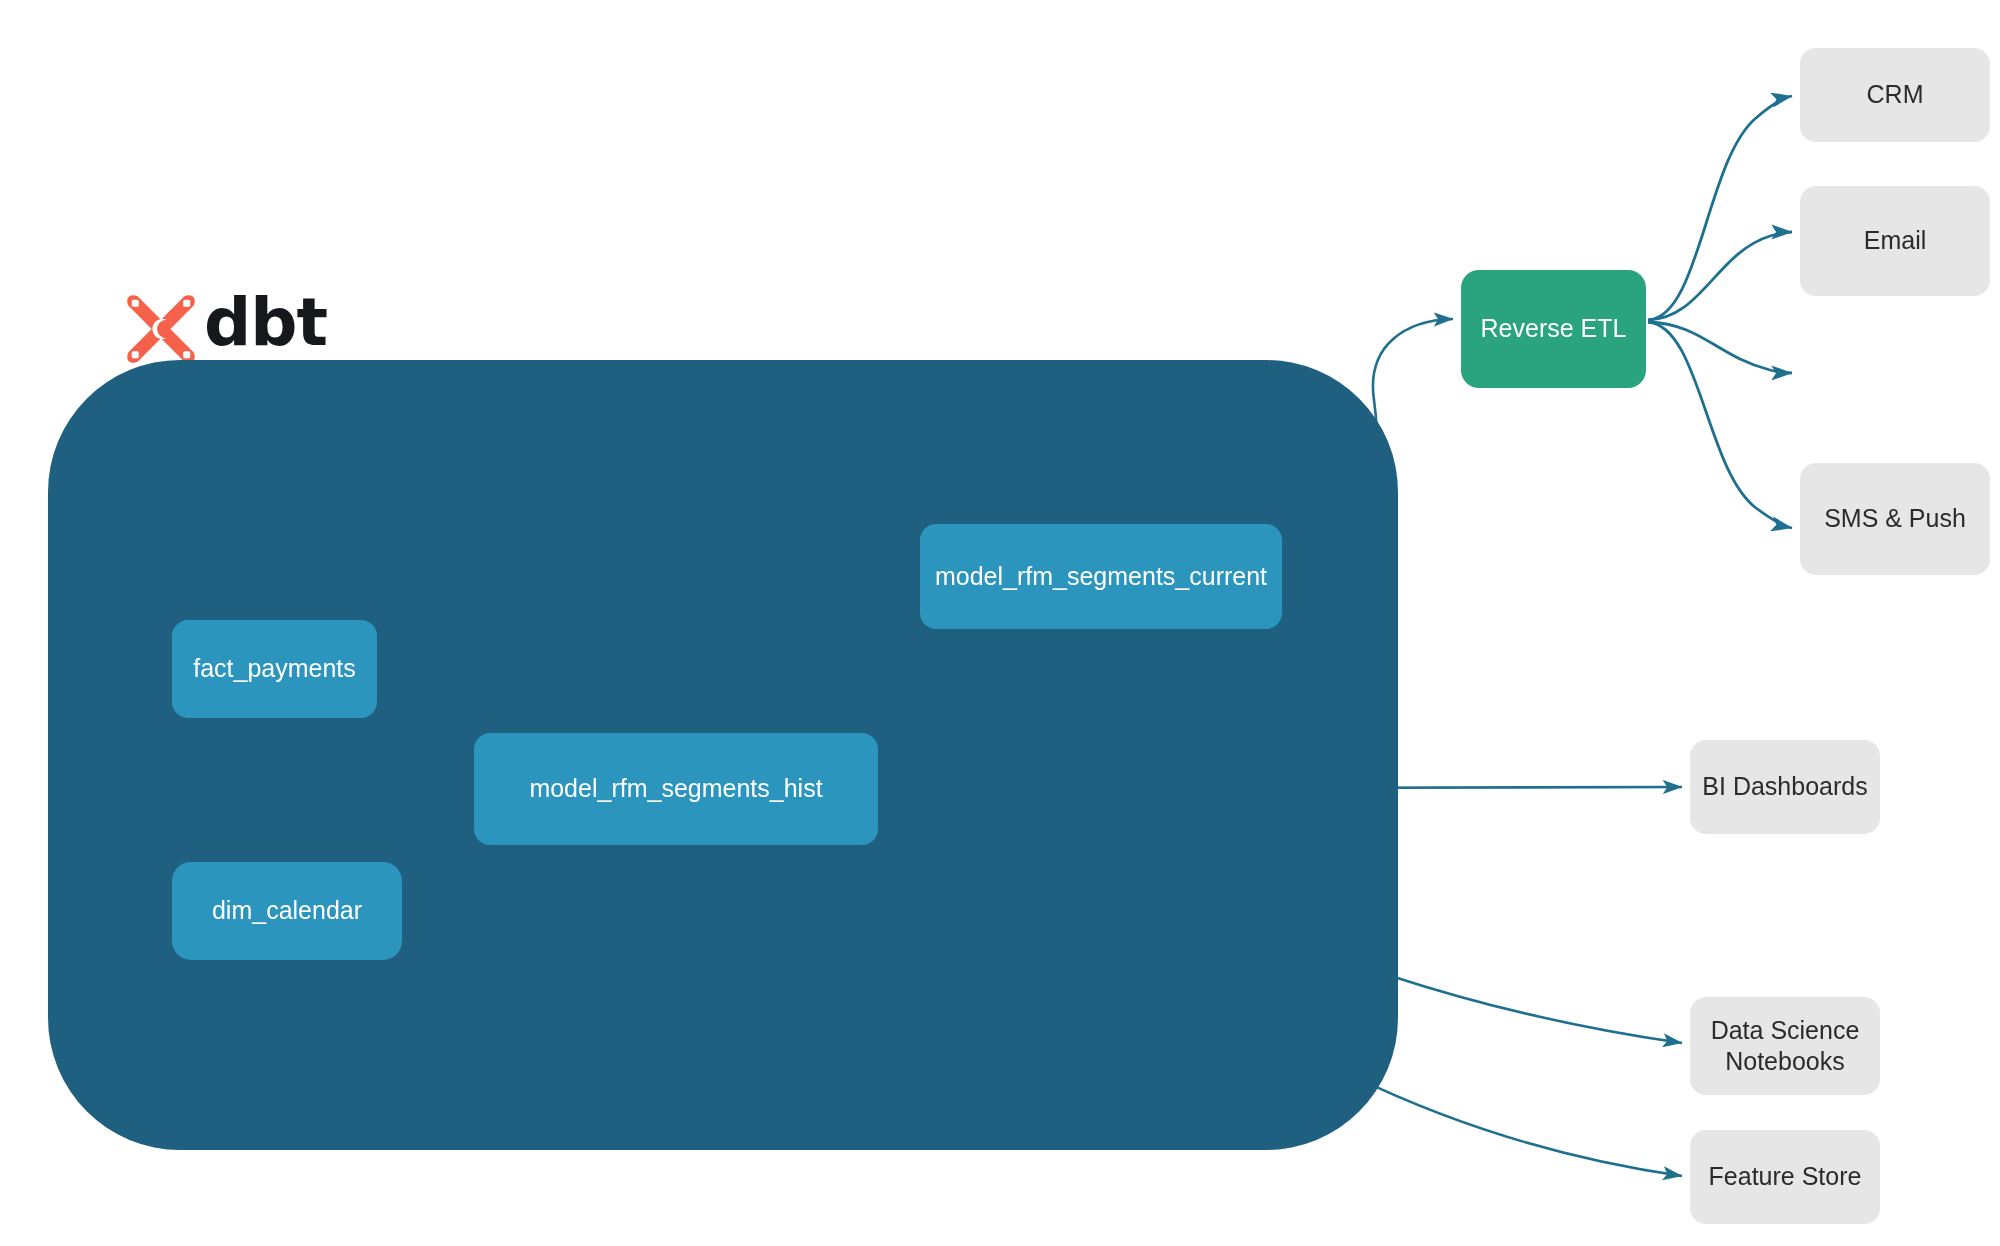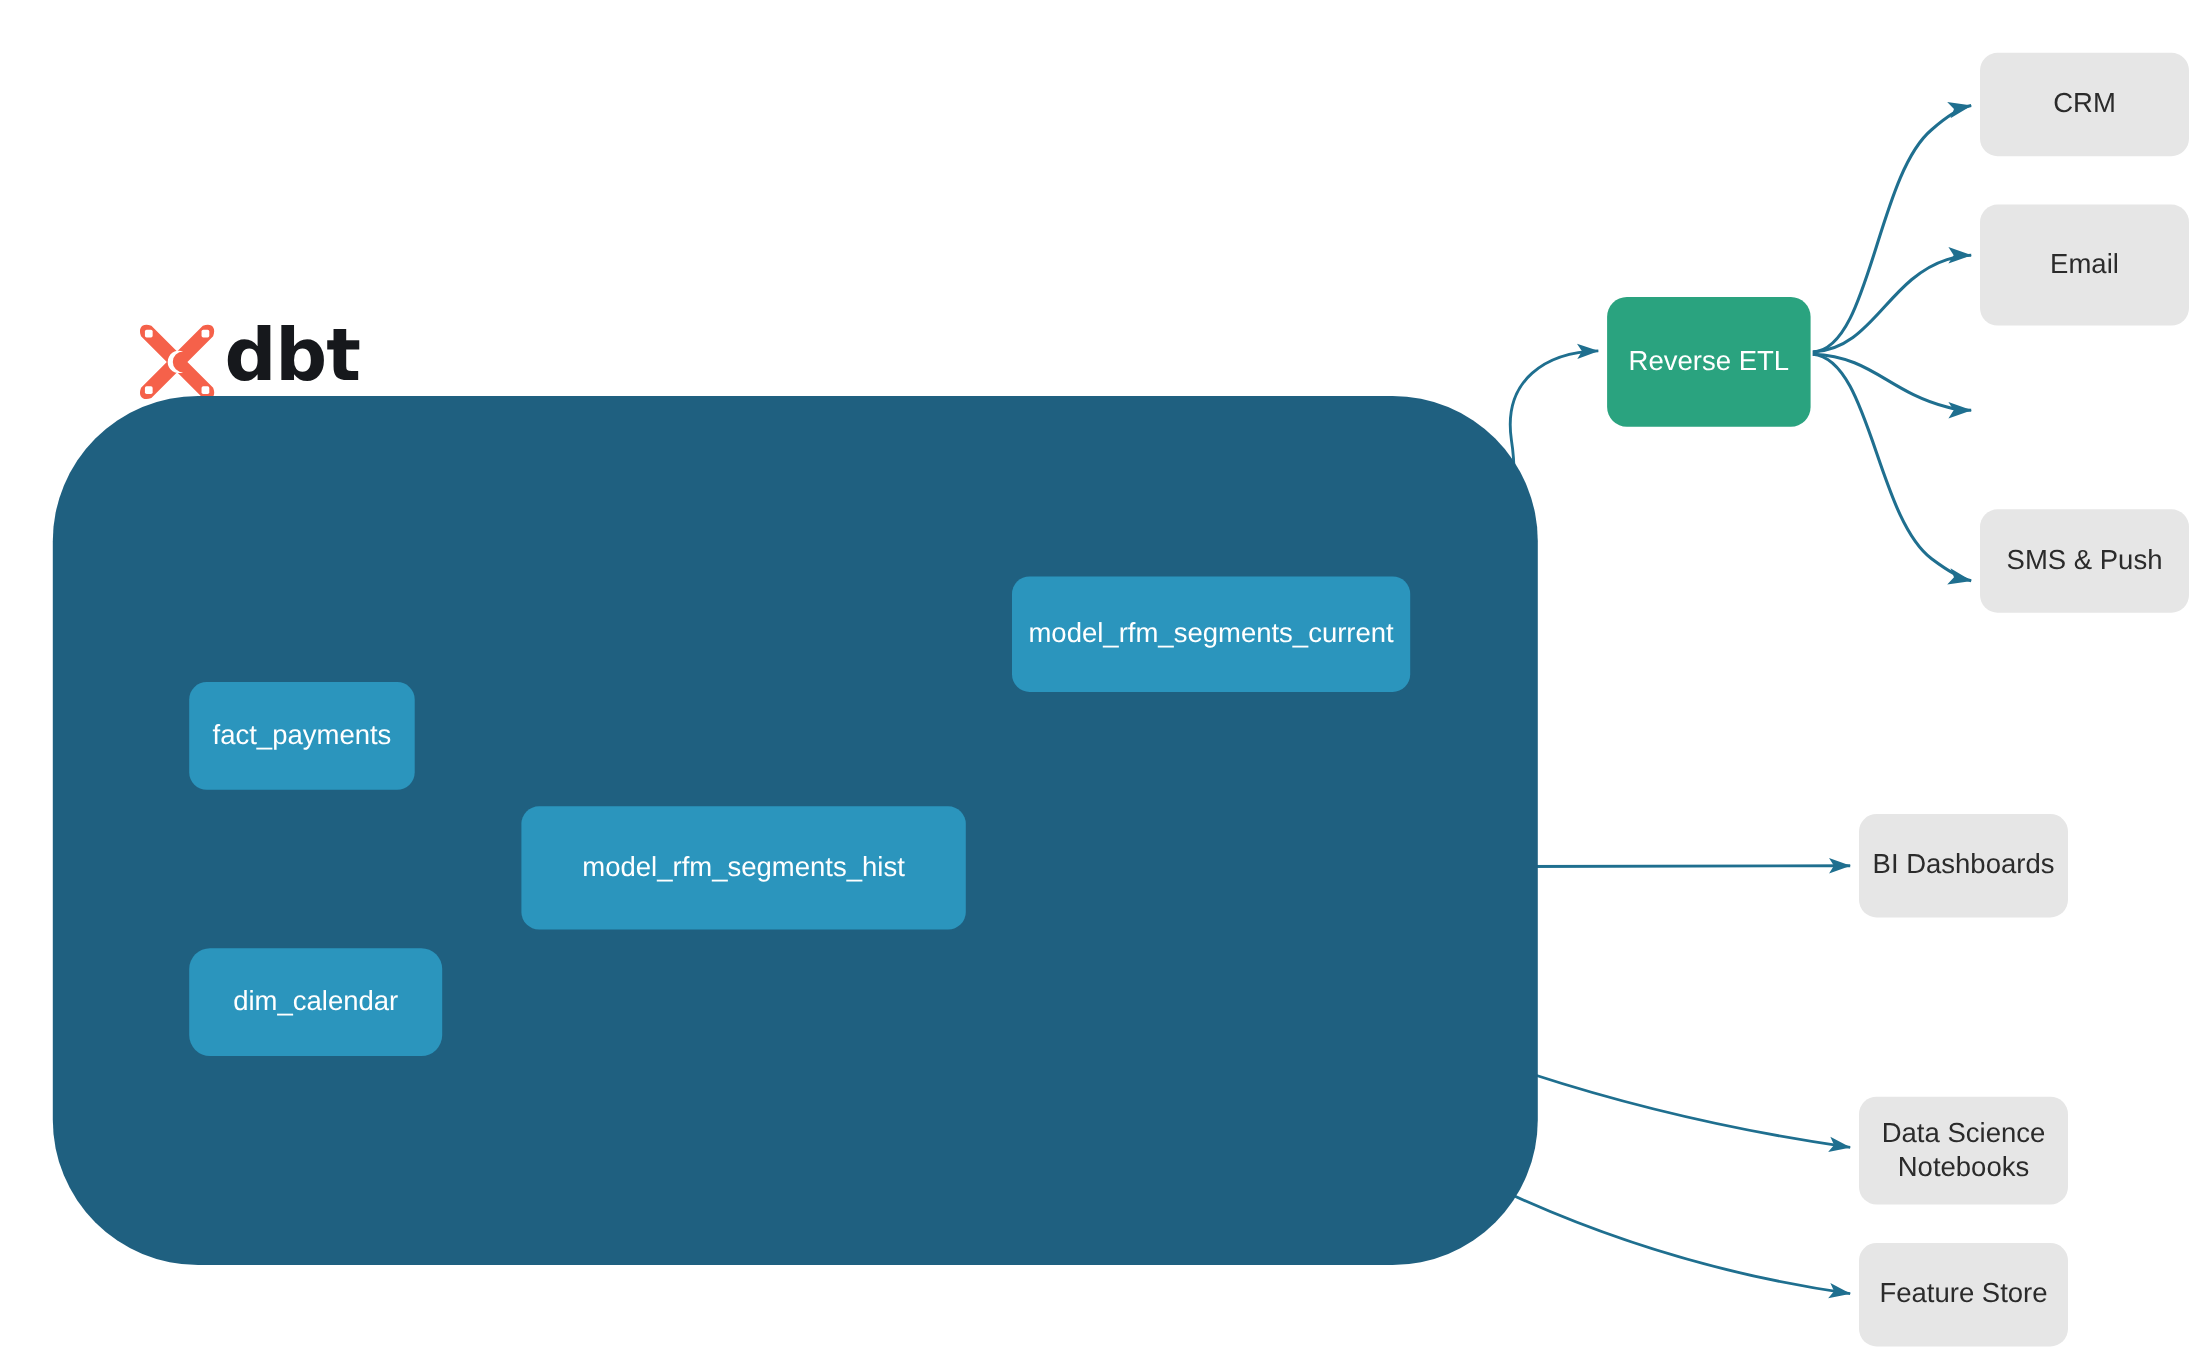--- a/index.html
+++ b/index.html
@@ -103,21 +103,21 @@
   #node-fact-payments      { left: 172px;  top: 620px;  width: 205px; height: 98px; }
   #node-dim-calendar       { left: 172px;  top: 862px;  width: 230px; height: 98px; border-radius: 19px; }
   #node-rfm-hist           { left: 474px;  top: 733px;  width: 404px; height: 112px; }
   #node-rfm-current        { left: 920px;  top: 524px;  width: 362px; height: 105px; }
 
   #node-reverse-etl        { left: 1461px; top: 270px;  width: 185px; height: 118px; }
 
   #node-crm                { left: 1800px; top: 48px;   width: 190px; height: 94px; }
   #node-email              { left: 1800px; top: 186px;  width: 190px; height: 110px; }
   #node-advertising        { left: 1800px; top: 325px;  width: 190px; height: 94px; }
-  #node-sms-push           { left: 1800px; top: 463px;  width: 190px; height: 94px; }
+  #node-sms-push           { left: 1800px; top: 463px;  width: 190px; height: 112px; }
 
   #node-bi-dashboards      { left: 1690px; top: 740px;  width: 190px; height: 94px; }
   #node-ds-notebooks       { left: 1690px; top: 997px;  width: 190px; height: 98px; }
   #node-feature-store      { left: 1690px; top: 1130px; width: 190px; height: 94px; }
 </style>
 </head>
 <body>
 
 <div id="stage">
 

